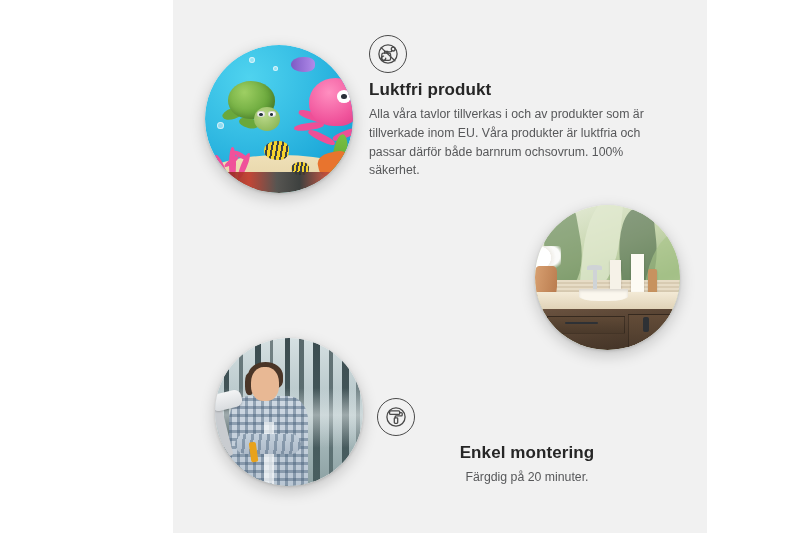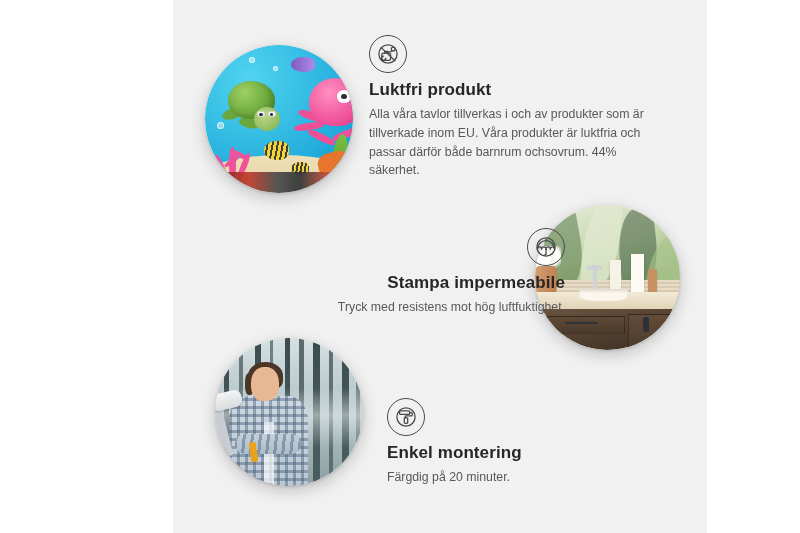--- a/index.html
+++ b/index.html
@@ -364,22 +364,22 @@
   .blk-water {
     position: absolute;
     left: 60px; top: 228px; width: 332px;
     text-align: right;
   }
   .blk-water .icon-row { display: flex; justify-content: flex-end; }
 
   
   .blk-install {
     position: absolute;
-    left: 214px; top: 398px; width: 300px;
-    text-align: left;
+    left: 204px; top: 398px; width: 300px;
+    text-align: center;
   }
 </style>
 </head>
 <body>
 
 <div class="stage">
 
   <div class="canvas">
 
     <div class="photo photo-sea">
@@ -431,21 +431,21 @@
             <path d="M8.6 11.2V9.3h3.2v1.9"></path>
             <path d="M11.8 9.9h2.3c1 0 1.7-.7 1.7-1.6"></path>
             <circle cx="17.2" cy="7.1" r="1.9"></circle>
             <path d="M7.6 14.1a2.1 2.1 0 1 0 2.1 2.1"></path>
             <circle cx="12" cy="12" r="9.1"></circle>
             <line x1="5.2" y1="5.6" x2="18.9" y2="18.7"></line>
           </svg>
         </div>
       </div>
       <div class="block-title">Luktfri produkt</div>
-      <p class="block-body">Alla våra tavlor tillverkas i och av produkter som är tillverkade inom EU. Våra produkter är luktfria och passar därför både barnrum ochsovrum. 44% säkerhet.</p>
+      <p class="block-body">Alla våra tavlor tillverkas i och av produkter som är tillverkade inom EU. Våra produkter är luktfria och passar därför både barnrum ochsovrum. 100% säkerhet.</p>
     </div>
 
     <div class="photo photo-bath">
       <div class="photo-inner">
         <div class="bath-wall"></div>
         <span class="bath-leaf a"></span>
         <span class="bath-leaf b"></span>
         <span class="bath-leaf c"></span>
         <span class="bath-leaf d"></span>
         <div class="bath-backsplash"></div>
@@ -459,36 +459,20 @@
         <div class="bath-sink"></div>
         <div class="bath-vanity">
           <div class="bath-drawer"></div>
           <div class="bath-door"></div>
           <span class="bath-handle h1"></span>
           <span class="bath-handle h2"></span>
         </div>
       </div>
     </div>
 
-    <div class="feature blk-water">
-      <div class="icon-row">
-        <div class="icon-circle">
-          <svg width="24" height="24" viewBox="0 0 24 24" fill="none" stroke="#4a4a4a" stroke-width="1.3" stroke-linecap="round" stroke-linejoin="round">
-            <path d="M3.4 14.3a8.6 8.6 0 0 1 17.2 0"></path>
-            <path d="M3.4 14.3c0-1.4 1-2.4 2.2-2.4s2.1 1 2.1 2.4c0-1.4 1-2.4 2.2-2.4s2.1 1 2.1 2.4c0-1.4 1-2.4 2.2-2.4s2.1 1 2.1 2.4c0-1.4 1-2.4 2.2-2.4s2.1 1 2.1 2.4"></path>
-            <line x1="12" y1="14.3" x2="12" y2="19.1"></line>
-            <path d="M12 19.1a1.8 1.8 0 0 1-1.8 1.1"></path>
-            <line x1="12" y1="5.7" x2="12" y2="4.1"></line>
-            <circle cx="12" cy="12" r="9.1"></circle>
-          </svg>
-        </div>
-      </div>
-      <div class="block-title">Stampa impermeabile</div>
-      <p class="block-sub">Tryck med resistens mot hög luftfuktighet.</p>
-    </div>
 
     <div class="photo photo-forest">
       <div class="photo-inner">
         <div class="forest-bg"></div>
         <div class="trees">
           <i></i>
             <i></i>
             <i></i>
             <i></i>
             <i></i>

